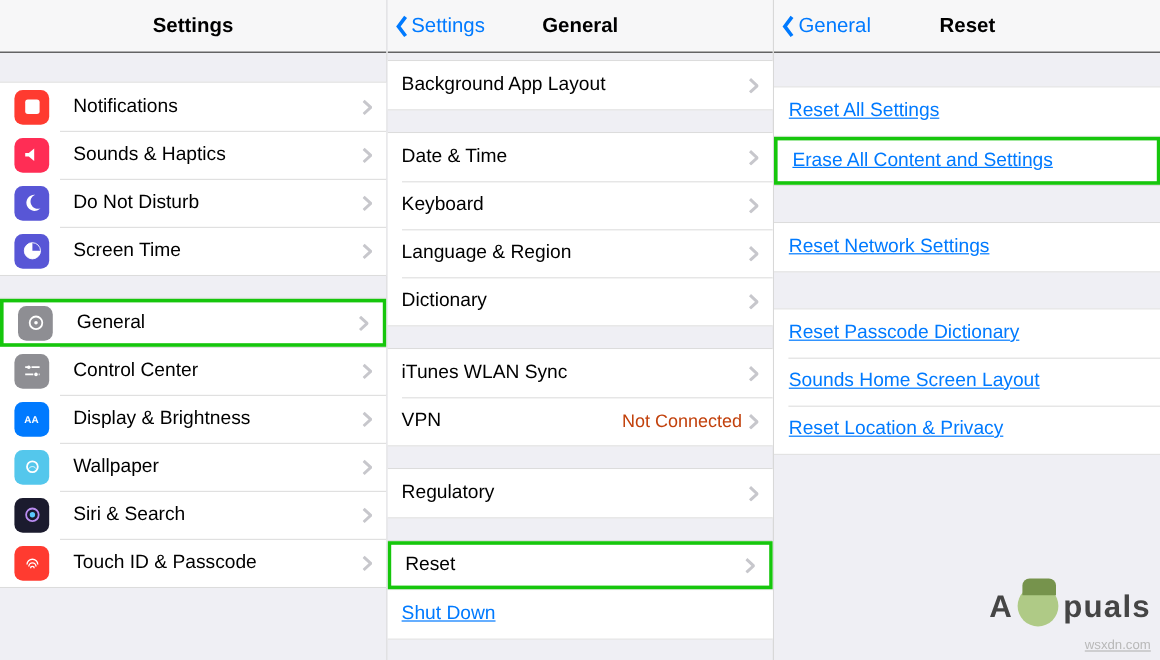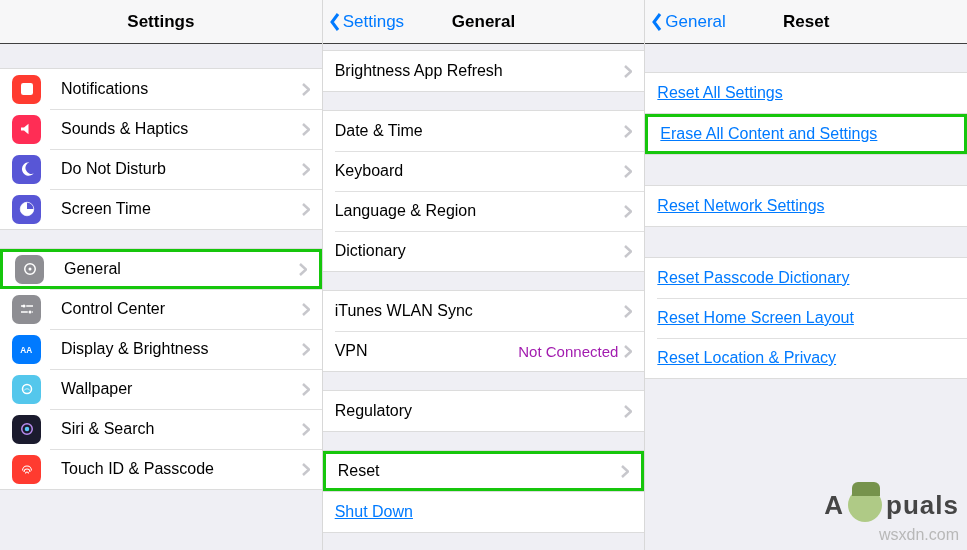--- a/index.html
+++ b/index.html
@@ -14,28 +14,28 @@
   .chev-back polyline { fill: none; stroke: #007aff; stroke-width: 3; }
   .group { background: #fff; border-top: 1px solid #dcdcdc; border-bottom: 1px solid #dcdcdc; }
   .gap { height: 18px; }
   .gap-sm { height: 6px; }
   .row { display: flex; align-items: center; height: 40px; padding: 0 12px; background: #fff; position: relative; }
   .row + .row::before { content: ""; position: absolute; left: 12px; right: 0; top: 0; height: 1px; background: #e0e0e0; }
   .row.with-icon + .row.with-icon::before { left: 50px; }
   .icon { width: 29px; height: 29px; border-radius: 7px; margin-right: 20px; display: flex; align-items: center; justify-content: center; color: #fff; flex: 0 0 auto; }
   .label { flex: 1; font-size: 16px; color: #000; }
   .label.link { color: #007aff; text-decoration: underline; }
-  .value { font-size: 15px; color: #a21caf; margin-right: 6px; margin-left: 40px; }
+  .value { font-size: 15px; color: #c2410c; margin-right: 6px; margin-left: 40px; }
   .chev { width: 8px; height: 13px; flex: 0 0 auto; }
   .chev polyline { fill: none; stroke: #c7c7cc; stroke-width: 2.5; }
   .hl { border: 3px solid #16c60c; position: relative; z-index: 2; }
   .watermark { position: absolute; right: 8px; bottom: 28px; font-size: 26px; font-weight: 700; color: #333; letter-spacing: 1px; opacity: 0.9; display: flex; align-items: center; gap: 4px; }
   .watermark .head { width: 34px; height: 34px; border-radius: 50%; background: #a9c77b; position: relative; }
   .watermark .head::after { content:""; position:absolute; top:-6px; left:4px; width:28px; height:14px; background:#6a8a3a; border-radius:6px 6px 0 0;}
-  .wsxdn { position: absolute; right: 8px; bottom: 6px; font-size: 16px; color: #b8b8b8; }
+  .wsxdn { position: absolute; right: 8px; bottom: 6px; font-size: 11px; color: #b8b8b8; text-decoration: underline; }
   svg.gl { width: 18px; height: 18px; }
 </style>
 </head>
 <body>
 
 <div class="wrap">
 
   <div class="pane">
     <div class="nav">
       <span class="nav-title">Settings</span>
@@ -171,21 +171,21 @@
         <svg class="chev-back" viewBox="0 0 12 20">
             <polyline points="9,2 3,10 9,18"></polyline>
           </svg>
         <span>Settings</span>
       </div>
       <span class="nav-title">General</span>
     </div>
     <div class="gap-sm"></div>
     <div class="group" id="p2g1">
         <div class="row">
-          <span class="label">Brightness App Refresh</span>
+          <span class="label">Background App Layout</span>
           <svg class="chev" viewBox="0 0 8 13">
             <polyline points="1,1 7,6.5 1,12"></polyline>
           </svg>
         </div>
       </div>
     <div class="gap"></div>
     <div class="group" id="p2g2">
         <div class="row">
           <span class="label">Date &amp; Time</span>
           <svg class="chev" viewBox="0 0 8 13">
@@ -278,21 +278,21 @@
         <div class="row">
           <span class="label link">Reset Network Settings</span>
         </div>
       </div>
     <div style="height:30px"></div>
     <div class="group" id="p3r4">
         <div class="row">
           <span class="label link">Reset Passcode Dictionary</span>
         </div>
         <div class="row">
-          <span class="label link">Reset Home Screen Layout</span>
+          <span class="label link">Sounds Home Screen Layout</span>
         </div>
         <div class="row">
           <span class="label link">Reset Location &amp; Privacy</span>
         </div>
       </div>
 
     <div class="watermark">
       <span>A</span>
         <span class="head"></span>
         <span>puals</span>

